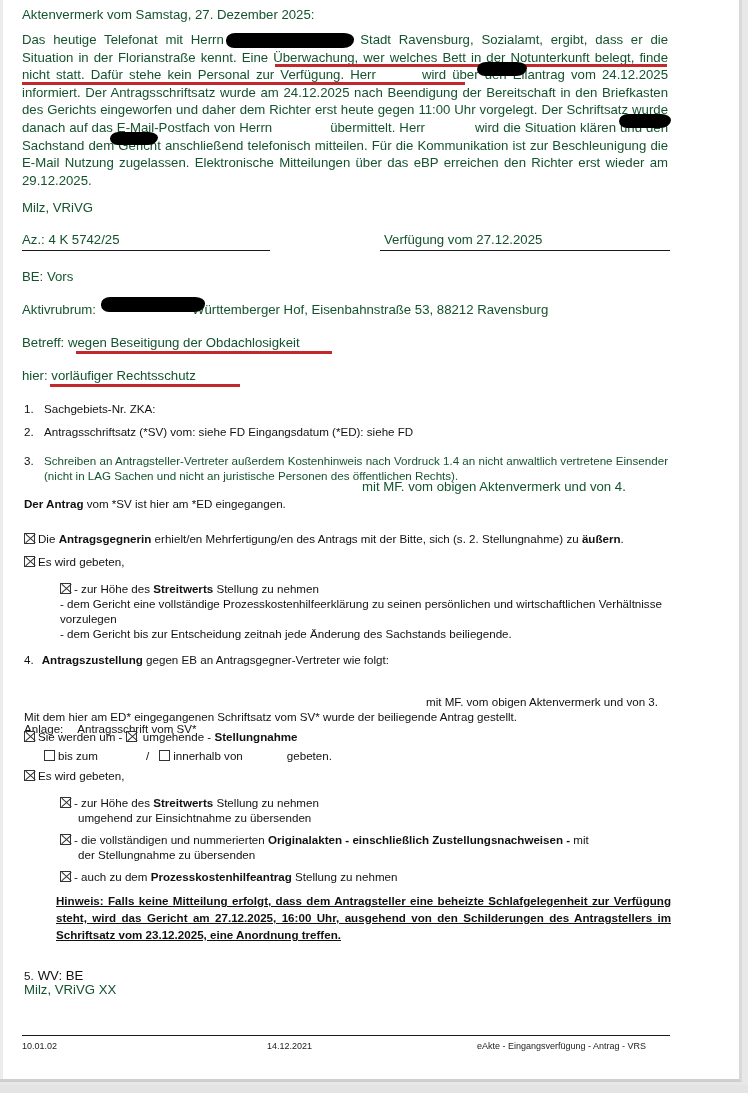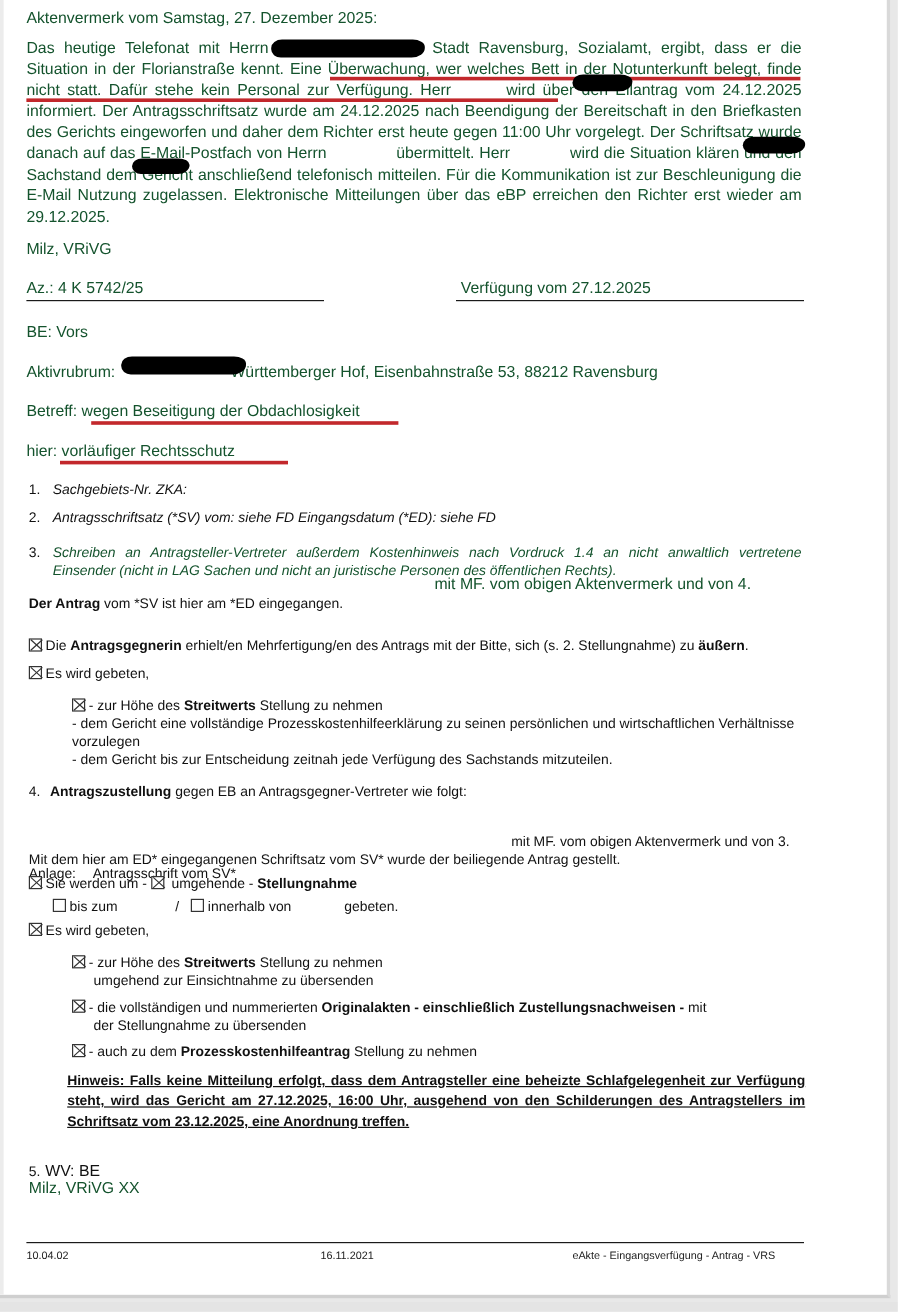--- a/index.html
+++ b/index.html
@@ -105,21 +105,21 @@
     position: absolute;
     left: -1px; top: 4px;
     width: 13px; height: 1.1px;
     background: #333;
   }
   .cb.x::before { transform: rotate(42deg); }
   .cb.x::after  { transform: rotate(-42deg); }
 
   .numlist-item { position: absolute; font-size: 11.6px; line-height: 15px; }
   .numlist-item .num { position: absolute; left: 0; }
-  .numlist-item .txt { display: block; margin-left: 20px; font-style: italic; }
+  .numlist-item .txt { display: block; margin-left: 20px; }
 
   .footer-cell { position: absolute; font-size: 9px; color: #222; }
 </style>
 </head>
 <body>
 
 <div id="page">
   <div class="doc">
 
     <div class="line abs" style="left:0; top:6px; width:640px;">Aktenvermerk vom Samstag, 27. Dezember 2025:</div>
@@ -191,21 +191,21 @@
     <div class="small abs" style="left:2px; top:554px; white-space:nowrap;">
       <span class="cb x"></span><span>Es wird gebeten,</span>
     </div>
 
     <div class="small abs" style="left:38px; top:581px; white-space:nowrap;">
       <span class="cb x"></span><span>- zur Höhe des </span><span class="bold">Streitwerts</span><span> Stellung zu nehmen</span>
     </div>
 
     <div class="small abs" style="left:38px; top:596px; width:604px;">- dem Gericht eine vollständige Prozesskostenhilfeerklärung zu seinen persönlichen und wirtschaftlichen Verhältnisse vorzulegen</div>
 
-    <div class="small abs" style="left:38px; top:626px; width:604px;">- dem Gericht bis zur Entscheidung zeitnah jede Verfügung des Sachstands mitzuteilen.</div>
+    <div class="small abs" style="left:38px; top:626px; width:604px;">- dem Gericht bis zur Entscheidung zeitnah jede Änderung des Sachstands beiliegende.</div>
 
     <div class="small abs" style="left:2px; top:652px; white-space:nowrap;">
       <span>4.</span><span style="display:inline-block;width:8px;">&nbsp;</span><span class="bold">Antragszustellung</span><span> gegen EB an Antragsgegner-Vertreter wie folgt:</span>
     </div>
 
     <div class="small abs" style="left:2px; top:674px; white-space:nowrap;margin-top:47px;">
       <span>Anlage:</span><span style="display:inline-block;width:14px;">&nbsp;</span><span>Antragsschrift vom SV*</span>
     </div>
 
     <div class="small abs" style="left:404px; top:694px;">mit MF. vom obigen Aktenvermerk und von 3.</div>
@@ -240,20 +240,20 @@
 
     <div class="small bold under abs" style="left:34px; top:892px; width:615px; text-align:justify; line-height:17px;">Hinweis: Falls keine Mitteilung erfolgt, dass dem Antragsteller eine beheizte Schlafgelegenheit zur Verfügung steht, wird das Gericht am 27.12.2025, 16:00 Uhr, ausgehend von den Schilderungen des Antragstellers im Schriftsatz vom 23.12.2025, eine Anordnung treffen.</div>
 
     <div class="small abs" style="left:2px; top:948px; white-space:nowrap;margin-top:20px;">
       <span>5.</span><span style="display:inline-block;width:4px;">&nbsp;</span><span style="font-size:13.2px;">WV: BE</span>
     </div>
 
     <div class="line abs" style="left:2px; top:981px;">Milz, VRiVG XX</div>
 
     <div class="hr" style="left:0px; top:1035px; width:648px;"></div>
-    <div class="footer-cell" style="left:0px; top:1041px;">10.04.02</div>
-    <div class="footer-cell" style="left:245px; top:1041px;">16.11.2021</div>
+    <div class="footer-cell" style="left:0px; top:1041px;">10.01.02</div>
+    <div class="footer-cell" style="left:245px; top:1041px;">14.12.2021</div>
     <div class="footer-cell" style="left:455px; top:1041px;">eAkte - Eingangsverfügung - Antrag - VRS</div>
 
   </div>
 </div>
 
 <div id="bottom-strip"></div>
 
 </body></html>

